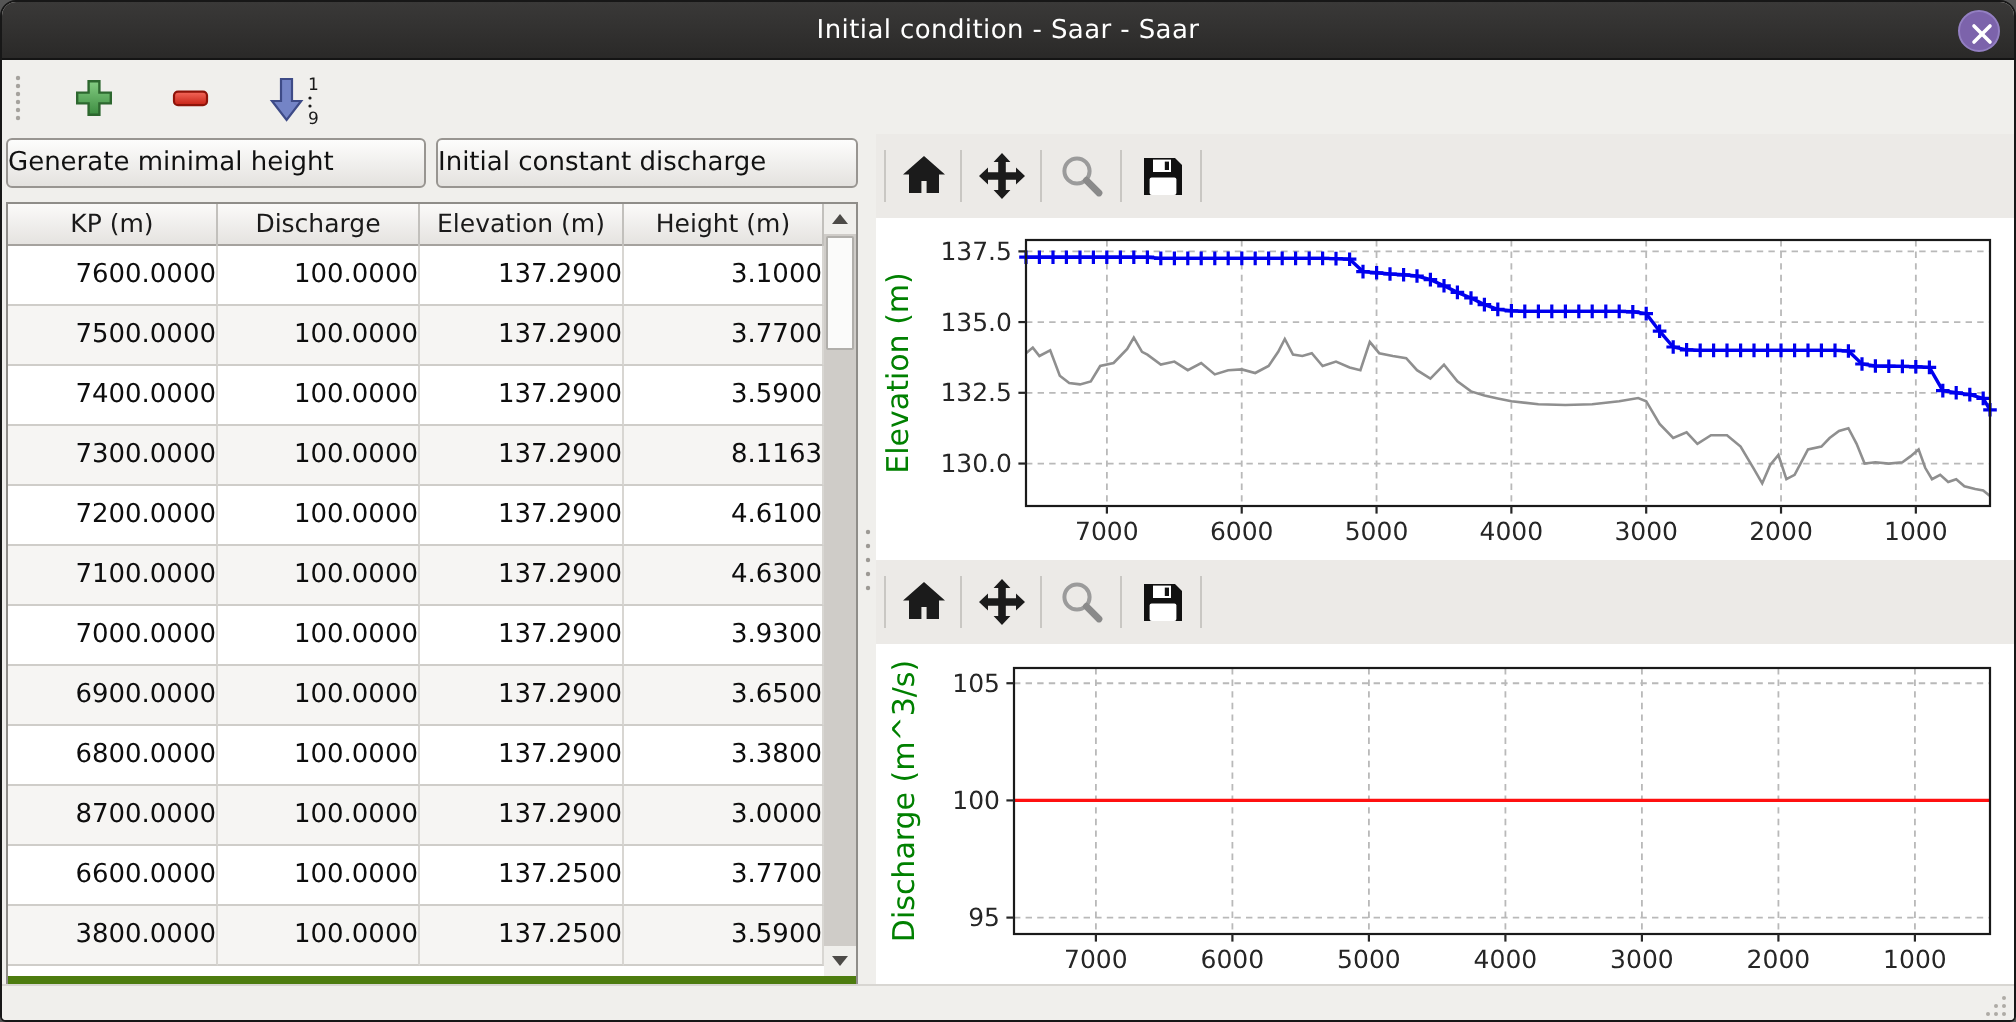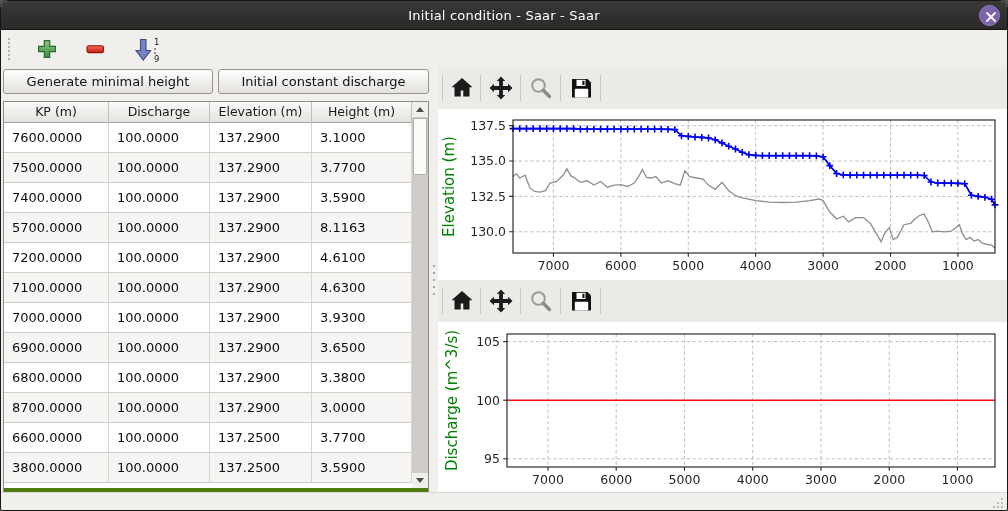--- a/index.html
+++ b/index.html
@@ -13,30 +13,30 @@
          color:#ffffff;font-size:13px;font-weight:400;letter-spacing:.2px;}
   .closebtn{position:absolute;right:7px;top:4px;width:21px;height:21px;border-radius:50%;
             background:#7c63ab;border:1px solid #937fc2;cursor:pointer;}
   .closebtn svg{position:absolute;left:4.5px;top:4.5px;}
   
   .main-toolbar{position:absolute;left:0;top:30px;width:100%;height:36px;background:#f0efec;}
   .tool-ic{position:absolute;top:6px;width:24px;height:24px;cursor:pointer;}
   
   .act-btn{position:absolute;top:68px;height:25px;border:1px solid #989591;border-radius:3px;
            background:linear-gradient(#fdfdfc,#e4e2df);font-size:13px;color:#111;
-           font-family:"DejaVu Sans",sans-serif;text-align:center;line-height:23px;cursor:pointer;}
+           font-family:"DejaVu Sans",sans-serif;line-height:23px;cursor:pointer;}
   
   .table-panel{position:absolute;left:2px;top:100px;width:426px;height:423px;background:#4d7c0f;
                border:1px solid #8f8d89;}
   .thead{position:absolute;left:0;top:0;width:408px;height:21px;display:flex;
          background:linear-gradient(#fbfaf9,#e5e3e0);border-bottom:1px solid #a5a29e;}
   .th{height:21px;line-height:20px;text-align:center;font-size:12.5px;color:#1a1a1a;
       border-right:1px solid #c2c0bc;}
   .tbody{position:absolute;left:0;top:21px;width:408px;height:365px;background:#ffffff;overflow:hidden;}
-  .tr{display:flex;width:408px;height:30px;background:#ffffff;}
+  .tr{display:flex;width:408px;height:30px;background:#ffffff;text-align:right;}
   .tr.alt{background:#f6f5f3;}
   .td{height:30px;line-height:29px;font-size:13px;color:#0d0d0d;padding-left:8px;
       border-right:1px solid #d8d6d2;border-bottom:1px solid #cfcdc9;overflow:hidden;}
   .td:nth-child(1),.th:nth-child(1){width:105px;}
   .td:nth-child(2),.th:nth-child(2){width:101px;}
   .td:nth-child(3),.th:nth-child(3){width:102px;}
   .td:nth-child(4),.th:nth-child(4){width:100px;}
   
   .vscroll{position:absolute;right:0;top:0;width:16px;height:386px;background:#cfccc8;border-left:1px solid #aoa;}
   .sbtn{position:absolute;left:0;width:16px;height:15px;background:#f0efec;cursor:pointer;}
@@ -149,21 +149,21 @@
           <div class="td">137.2900</div>
           <div class="td">3.7700</div>
         </div>
         <div class="tr">
           <div class="td">7400.0000</div>
           <div class="td">100.0000</div>
           <div class="td">137.2900</div>
           <div class="td">3.5900</div>
         </div>
         <div class="tr alt">
-          <div class="td">5700.0000</div>
+          <div class="td">7300.0000</div>
           <div class="td">100.0000</div>
           <div class="td">137.2900</div>
           <div class="td">8.1163</div>
         </div>
         <div class="tr">
           <div class="td">7200.0000</div>
           <div class="td">100.0000</div>
           <div class="td">137.2900</div>
           <div class="td">4.6100</div>
         </div>

